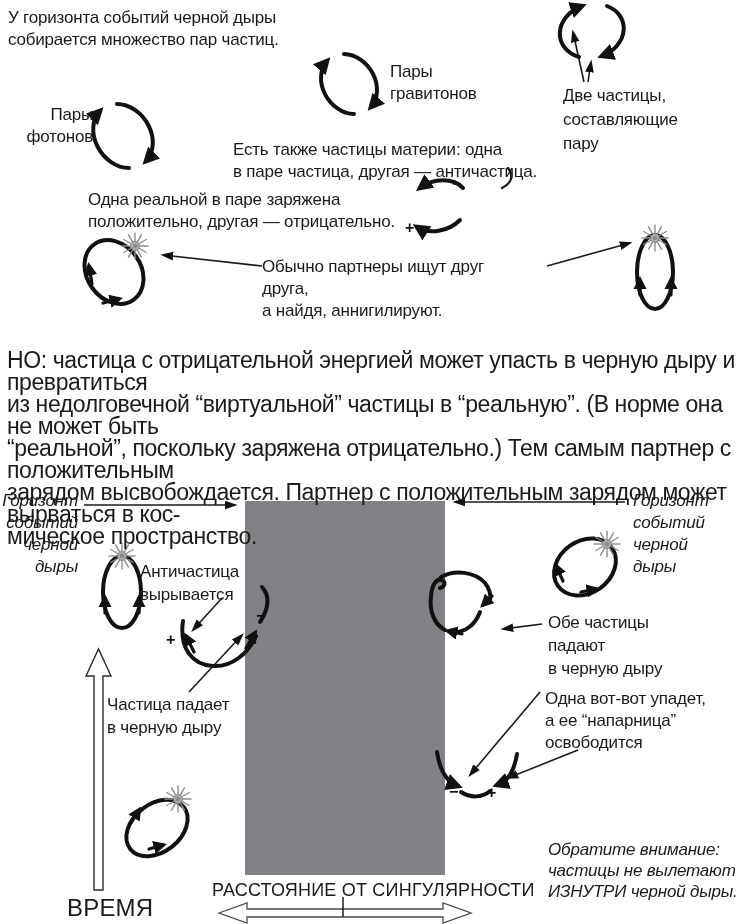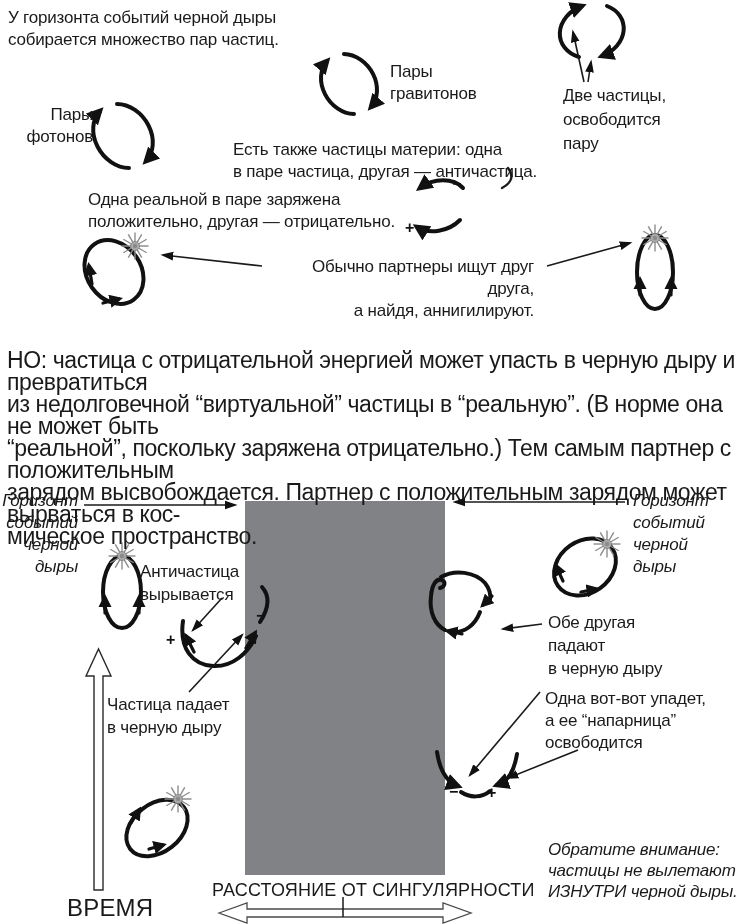--- a/index.html
+++ b/index.html
@@ -4,21 +4,21 @@
 <style>
   html,body{margin:0;padding:0;background:#ffffff;}
   .stage{position:relative;width:739px;height:924px;background:#fff;overflow:hidden;
          font-family:"Liberation Sans","DejaVu Sans",sans-serif;color:#1a1a1a;border-radius:6px;}
   .canvas{position:absolute;left:0;top:0;}
   .lbl{position:absolute;white-space:pre-line;font-size:17px;line-height:22px;
        letter-spacing:-0.2px;color:#1a1a1a;}
   .lbl.big{font-size:23px;line-height:22px;letter-spacing:-0.4px;}
   .lbl.it{font-style:italic;}
   .lbl.right{text-align:right;}
-  .lbl.center{text-align:right;}
+  .lbl.center{text-align:left;}
   .lbl.caps{letter-spacing:0.2px;}
   .sign{position:absolute;font-size:16px;font-weight:bold;color:#111;line-height:16px;}
   svg .loop{stroke:#111;stroke-width:4;fill:none;stroke-linecap:round;}
   svg .aseg{stroke:#111;stroke-width:3.2;fill:none;stroke-linecap:round;}
   svg .thin{stroke:#1a1a1a;stroke-width:1.6;fill:none;}
   svg .lead{stroke:#1a1a1a;stroke-width:2.4;fill:none;stroke-linecap:round;}
   svg .outline-arrow{fill:#ffffff;stroke:#2a2a2a;stroke-width:1.4;}
   svg .dist-arrow{fill:#ffffff;stroke:#4a4a4a;stroke-width:1.3;}
   svg #sb line{stroke:#8d8d8d;stroke-width:1.4;}
 </style>
@@ -140,21 +140,21 @@
     <line x1="343" y1="897" x2="343" y2="917" stroke="#1a1a1a" stroke-width="1.5"></line>
   </svg>
 
   <div class="lbl" style="left:8px;top:7px">У горизонта событий черной дыры
 собирается множество пар частиц.</div>
   <div class="lbl right" style="left:13px;top:104px;width:80px">Пары
 фотонов</div>
   <div class="lbl" style="left:390px;top:61px">Пары
 гравитонов</div>
   <div class="lbl" style="left:563px;top:84px;line-height:24px">Две частицы,
-освободится
+составляющие
 пару</div>
   <div class="lbl" style="left:233px;top:139px">Есть также частицы материи: одна
 в паре частица, другая — античастица.</div>
   <div class="lbl" style="left:88px;top:189px">Одна реальной в паре заряжена
 положительно, другая — отрицательно.</div>
   <div class="lbl center" style="left:262px;top:256px;width:272px">Обычно партнеры ищут друг друга,
 а найдя, аннигилируют.</div>
   <div class="lbl big" style="left:7px;top:349px;width:732px">НО: частица с отрицательной энергией может упасть в черную дыру и превратиться
 из недолговечной “виртуальной” частицы в “реальную”. (В норме она не может быть
 “реальной”, поскольку заряжена отрицательно.) Тем самым партнер с положительным
@@ -166,21 +166,21 @@
 черной
 дыры</div>
   <div class="lbl it" style="left:633px;top:490px">Горизонт
 событий
 черной
 дыры</div>
   <div class="lbl" style="left:140px;top:560px;line-height:23px">Античастица
 вырывается</div>
   <div class="lbl" style="left:107px;top:693px;line-height:23px">Частица падает
 в черную дыру</div>
-  <div class="lbl" style="left:548px;top:611px;line-height:23px">Обе другая
+  <div class="lbl" style="left:548px;top:611px;line-height:23px">Обе частицы
 падают
 в черную дыру</div>
   <div class="lbl" style="left:545px;top:688px">Одна вот-вот упадет,
 а ее “напарница”
 освободится</div>
   <div class="lbl it" style="left:548px;top:839px;line-height:21px">Обратите внимание:
 частицы не вылетают
 ИЗНУТРИ черной дыры.</div>
   <div class="lbl caps" style="left:67px;top:897px;font-size:24px">ВРЕМЯ</div>
   <div class="lbl caps" style="left:212px;top:879px;font-size:18px">РАССТОЯНИЕ ОТ СИНГУЛЯРНОСТИ</div>

